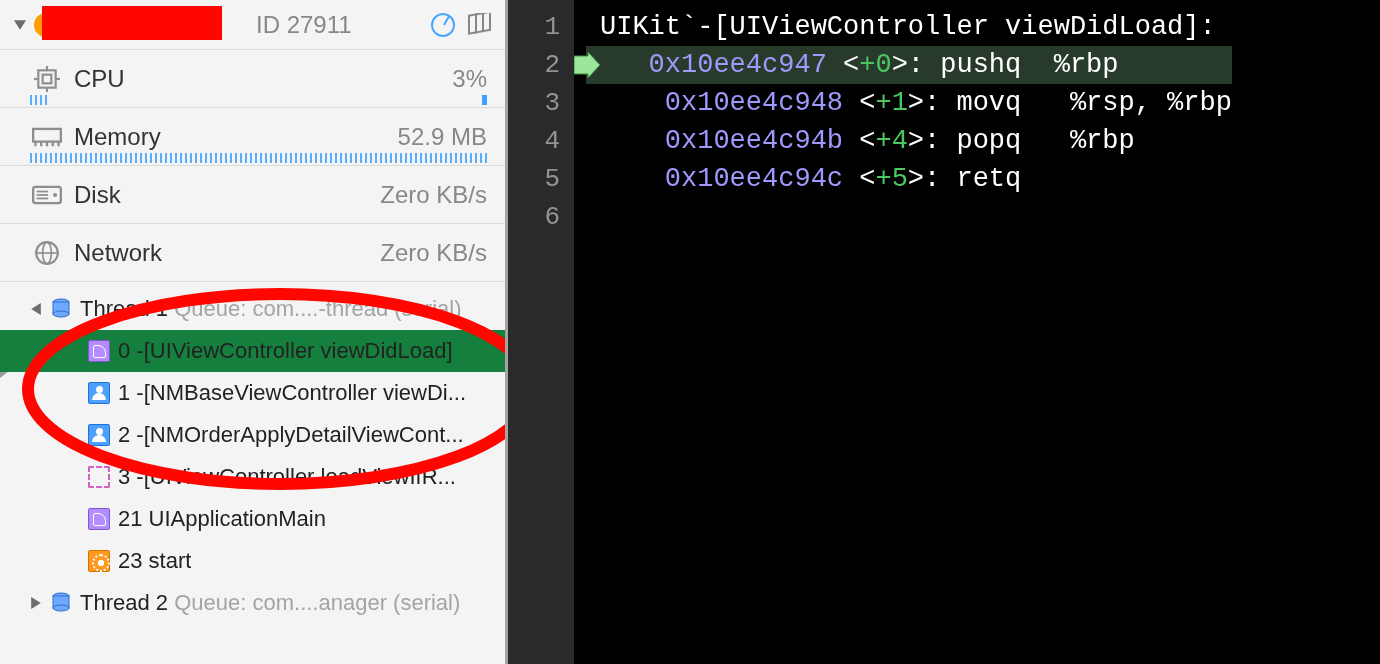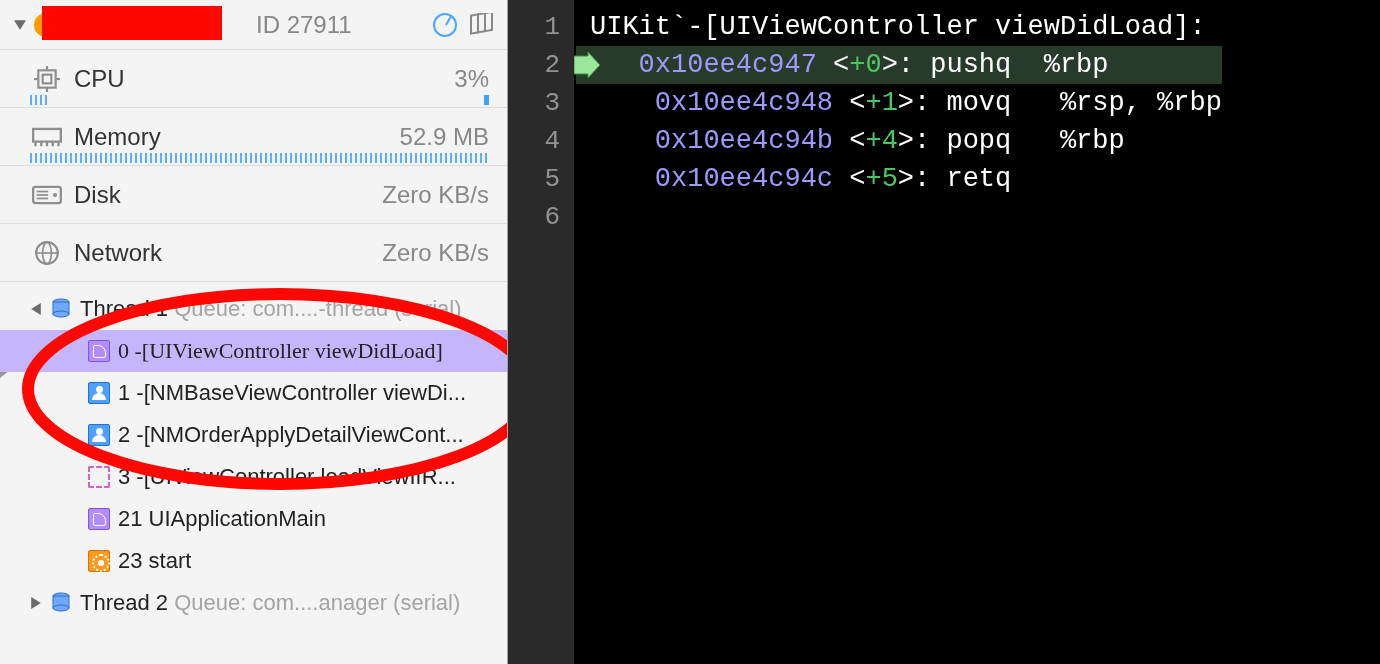--- a/index.html
+++ b/index.html
@@ -9,21 +9,21 @@
     display: flex;
     background: #000;
     font-size: 22px;
     overflow: hidden;
   }
   
   .sidebar {
     width: 508px;
     height: 100%;
     background: #f4f4f4;
-    border-right: 1px solid #a3a3a3;
+    border-right: 3px solid #a3a3a3;
     overflow: hidden;
     position: relative;
   }
   .process-row {
     display: flex; align-items: center;
     height: 50px;
     padding: 0 14px 0 14px;
     border-bottom: 1px solid #dcdcdc;
     font-size: 24px;
     color: #888;
@@ -108,21 +108,21 @@
 
   .frame-row {
     display: flex; align-items: center;
     height: 42px;
     padding: 0 0 0 88px;
     font-size: 22px;
     color: #222;
     overflow: hidden;
     position: relative;
   }
-  .frame-row.selected { background: #c4b5fd; font-family: Liberation Serif, serif; }
+  .frame-row.selected { background: #15803d; }
   .frame-icon { width: 22px; height: 22px; margin-right: 8px; flex: 0 0 22px; }
   .frame-icon.fr-app { background: #b38dff; border: 1px solid #7f56d9; border-radius: 2px; position: relative;}
   .frame-icon.fr-app::after{content:"";position:absolute;left:4px;top:4px;width:11px;height:11px;border:1.6px solid #fff;border-radius:2px 8px 2px 2px;}
   .frame-icon.fr-user { background: #4ea0ff; border: 1px solid #1e72d6; border-radius: 2px; position:relative;}
   .frame-icon.fr-user::after{content:"";position:absolute;left:3px;bottom:3px;width:14px;height:7px;border-radius:7px 7px 0 0;background:#fff;}
   .frame-icon.fr-user::before{content:"";position:absolute;left:7px;top:3px;width:7px;height:7px;border-radius:50%;background:#fff;}
   .frame-icon.fr-dash {
     border: 2px dashed #d063c5; border-radius: 2px;
   }
   .frame-icon.fr-sys {
@@ -166,21 +166,21 @@
   .gutter {
     width: 66px;
     background: #2a2a2a;
     color: #939393;
     text-align: right;
     padding: 8px 14px 0 0;
     font-size: 26px;
   }
   .gutter div { height: 38px; }
   .code {
-    padding: 8px 0 0 2px;
+    padding: 8px 0 0 12px;
     white-space: pre;
   }
   .code .row { height: 38px; padding-left: 14px;}
   .code .row.current {
     background: #283b2b;
   }
   .tok-title { color:#fff; }
   .tok-addr { color:#9f98fd; }
   .tok-angle { color:#fff; }
   .tok-off { color:#4ac761; }

